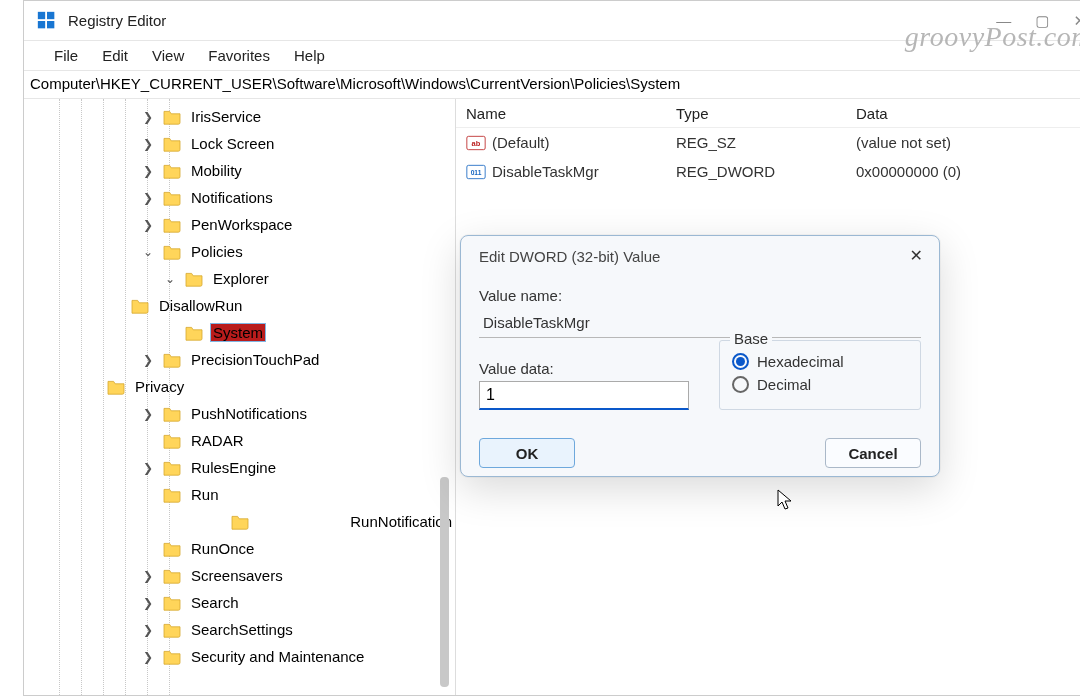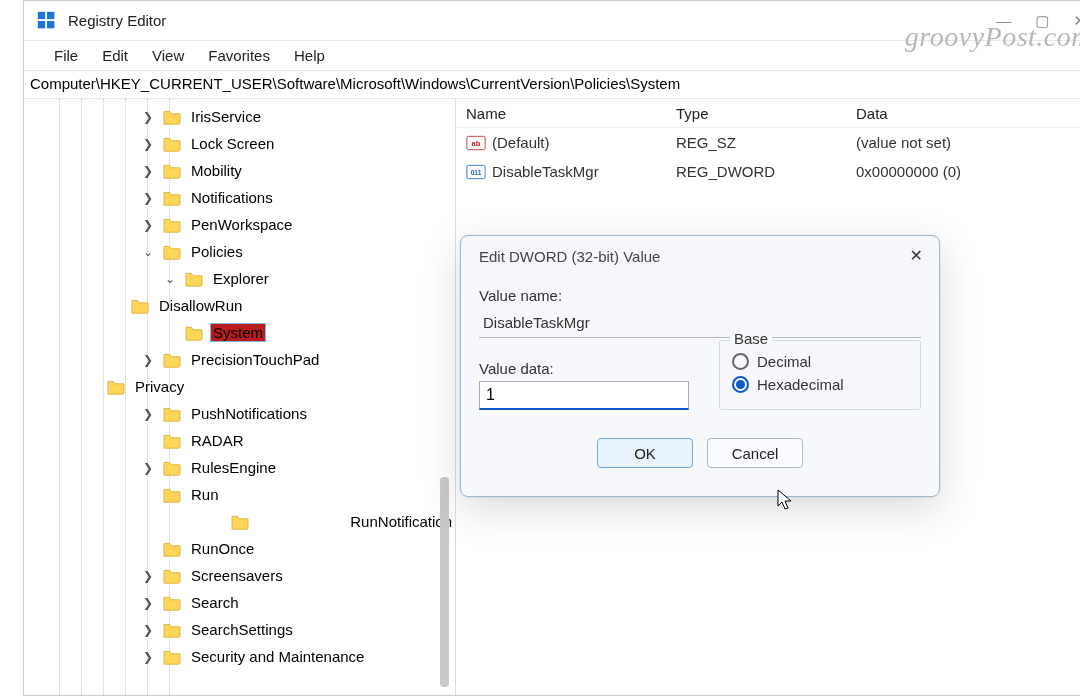--- a/index.html
+++ b/index.html
@@ -156,21 +156,21 @@
     position:absolute; top:-11px; left:10px; background:#f6f8fb; padding:0 4px; color:#333; font-size:15px;
   }
   .radio-row { display:flex; align-items:center; gap:8px; margin-top:6px; color:#333; font-size:15px;}
   .radio {
     width:17px; height:17px; border-radius:50%; border:2px solid #666;
     display:flex; align-items:center; justify-content:center;
   }
   .radio.checked{ border-color:#0a58ca;}
   .radio.checked::after{ content:""; width:9px; height:9px; border-radius:50%; background:#0a58ca;}
   .dlg-buttons{
-    display:flex; justify-content:center; gap:14px; padding:12px 18px 28px;
+    display:flex; justify-content:space-between; gap:14px; padding:12px 18px 8px;font-weight:bold;
   }
   .btn{
     min-width:96px; height:30px; border:1px solid #aab8c8; border-radius:4px;
     background:#fafcff; color:#222; display:flex; align-items:center; justify-content:center;
     cursor:pointer; font-size:15px;
   }
   .btn.primary{ background:#e9f3fd; border-color:#6ea8dc; }
   .cursor {
     position:absolute; left:777px; top:489px; z-index:6; pointer-events:none;
   }
@@ -413,27 +413,27 @@
     <div class="ro-field">DisableTaskMgr</div>
 
     <div class="dlg-row">
       <div class="value-data">
         <div class="field-lbl">Value data:</div>
         <input type="text" value="1" style="">
       </div>
       <div class="base-box">
         <span class="legend">Base</span>
         <div class="radio-row">
+          <span class="radio checked"></span>
+          <span>Hexadecimal</span>
+        </div>
+        <div class="radio-row">
           <span class="radio"></span>
           <span>Decimal</span>
         </div>
-        <div class="radio-row">
-          <span class="radio checked"></span>
-          <span>Hexadecimal</span>
-        </div>
       </div>
     </div>
   </div>
   <div class="dlg-buttons">
     <div class="btn primary">OK</div>
     <div class="btn">Cancel</div>
   </div>
 </div>
 
 <svg class="cursor" width="18" height="22" viewBox="0 0 18 22">

